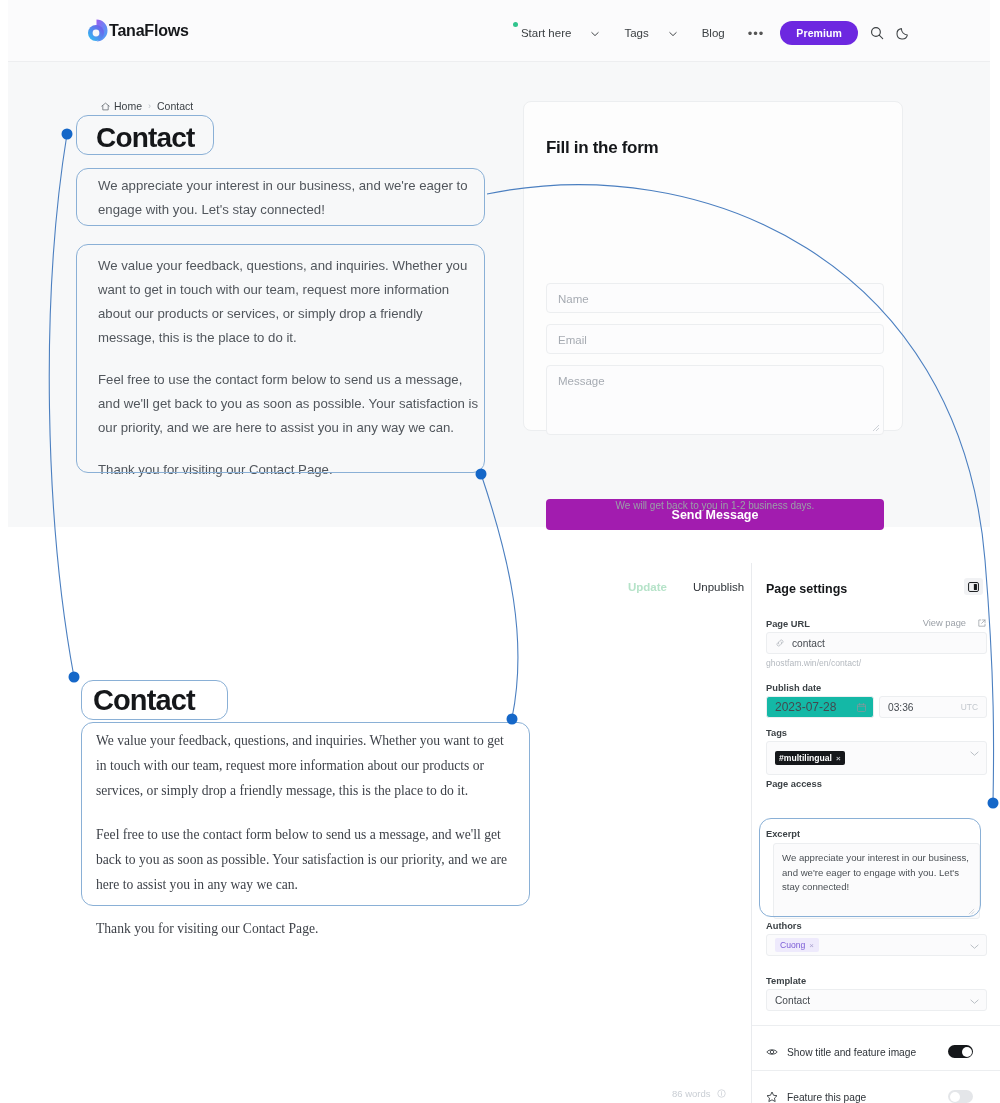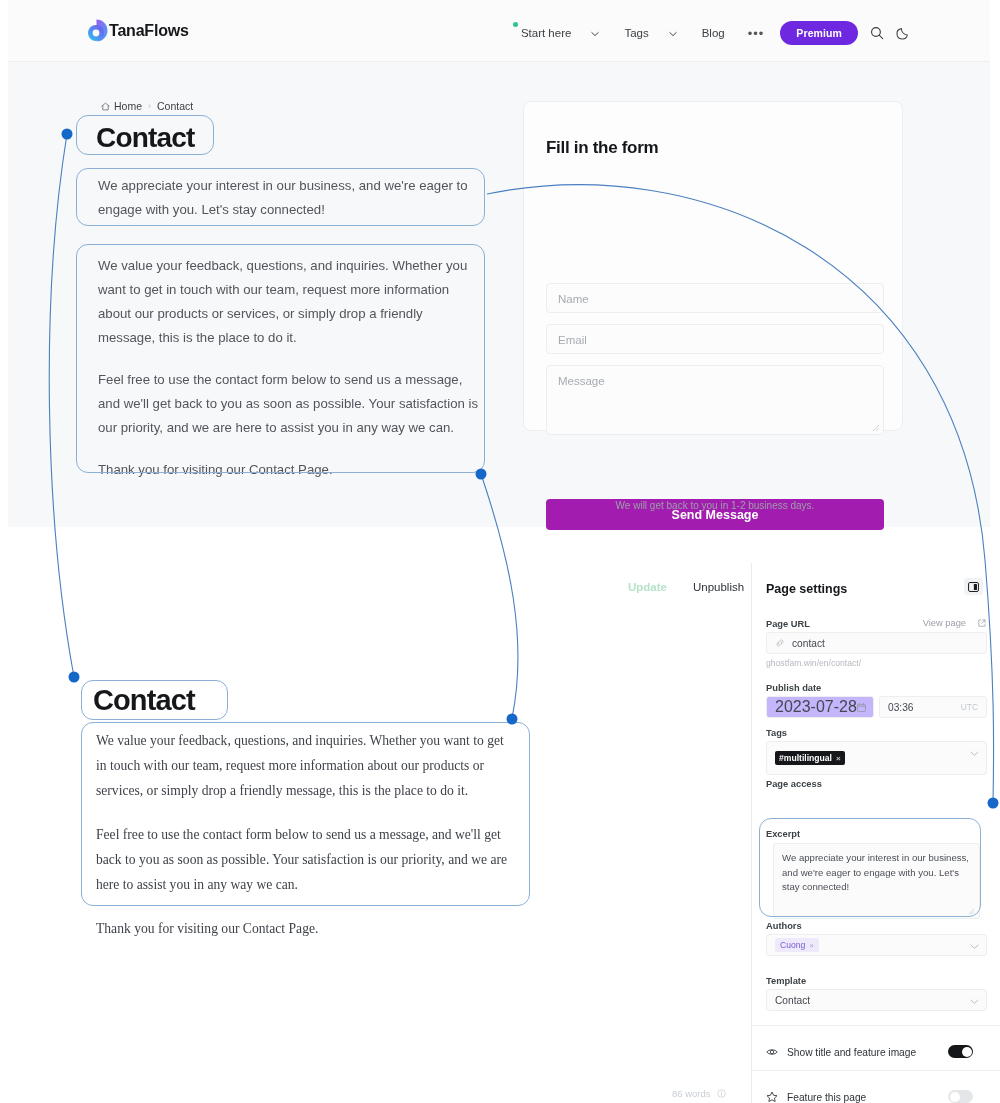--- a/index.html
+++ b/index.html
@@ -140,22 +140,22 @@
   .sp-viewpage {
     position: absolute; right: 14px; font-size: 9.3px; color: #9ba0a7;
     display: flex; align-items: center; gap: 12px; cursor: pointer;
   }
   .sp-input {
     position: absolute; left: 14px; width: 221px; height: 22px;
     background: #fbfbfc; border: 1px solid #eceef0; border-radius: 3px;
     font-size: 10.2px; color: #44494f; display: flex; align-items: center; padding: 0 8px; gap: 7px;
   }
   .sp-input .chev { position: absolute; right: 7px; top: 7px; color: #b9bec4; }
-  .sp-date { position: absolute; left: 14px; width: 108px; height: 22px; background: #c4b5fd;
-    border: 1px solid #eceef0; border-radius: 3px; font-size: 16px; color: #44494f;
+  .sp-date { position: absolute; left: 14px; width: 108px; height: 22px; background: #14b8a6;
+    border: 1px solid #eceef0; border-radius: 3px; font-size: 12px; color: #44494f;
     display: flex; align-items: center; padding: 0 8px; }
   .sp-time { position: absolute; left: 127px; width: 108px; height: 22px; background: #fbfbfc;
     border: 1px solid #eceef0; border-radius: 3px; font-size: 10.2px; color: #9ba0a7;
     display: flex; align-items: center; padding: 0 8px; }
   .tag-chip {
     background: #15171a; color: #fff; font-size: 8.6px; font-weight: 600;
     border-radius: 2px; padding: 2px 4px; display: inline-flex; align-items: center; gap: 4px;
   }
   .tag-chip .x { color: #c3c6ca; font-size: 8px; cursor: pointer; }
   .author-chip {

